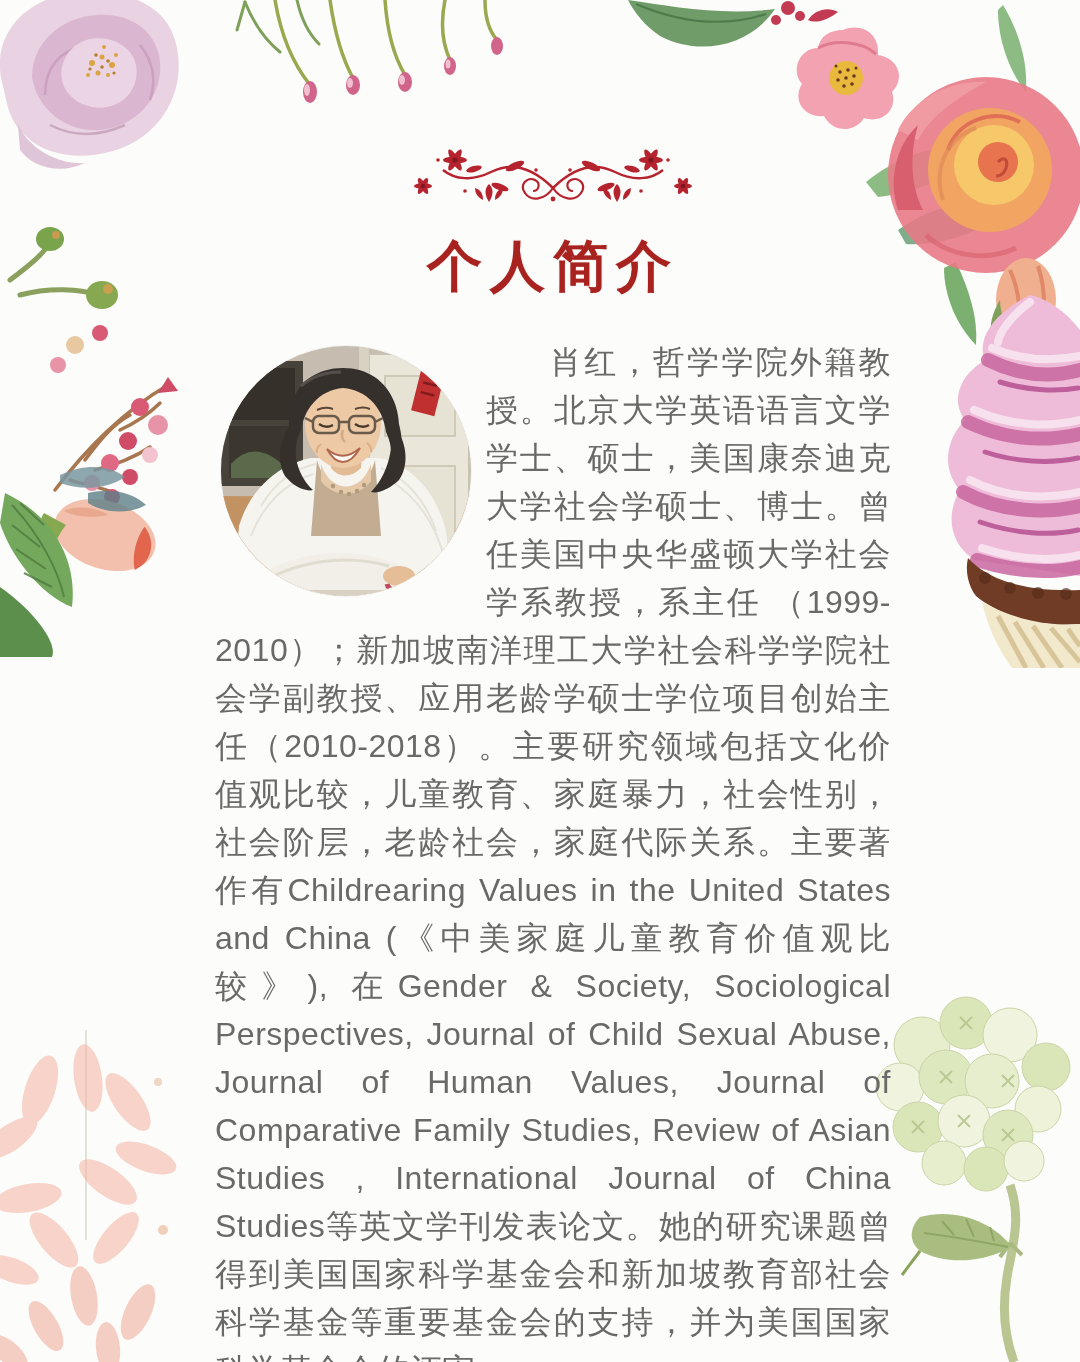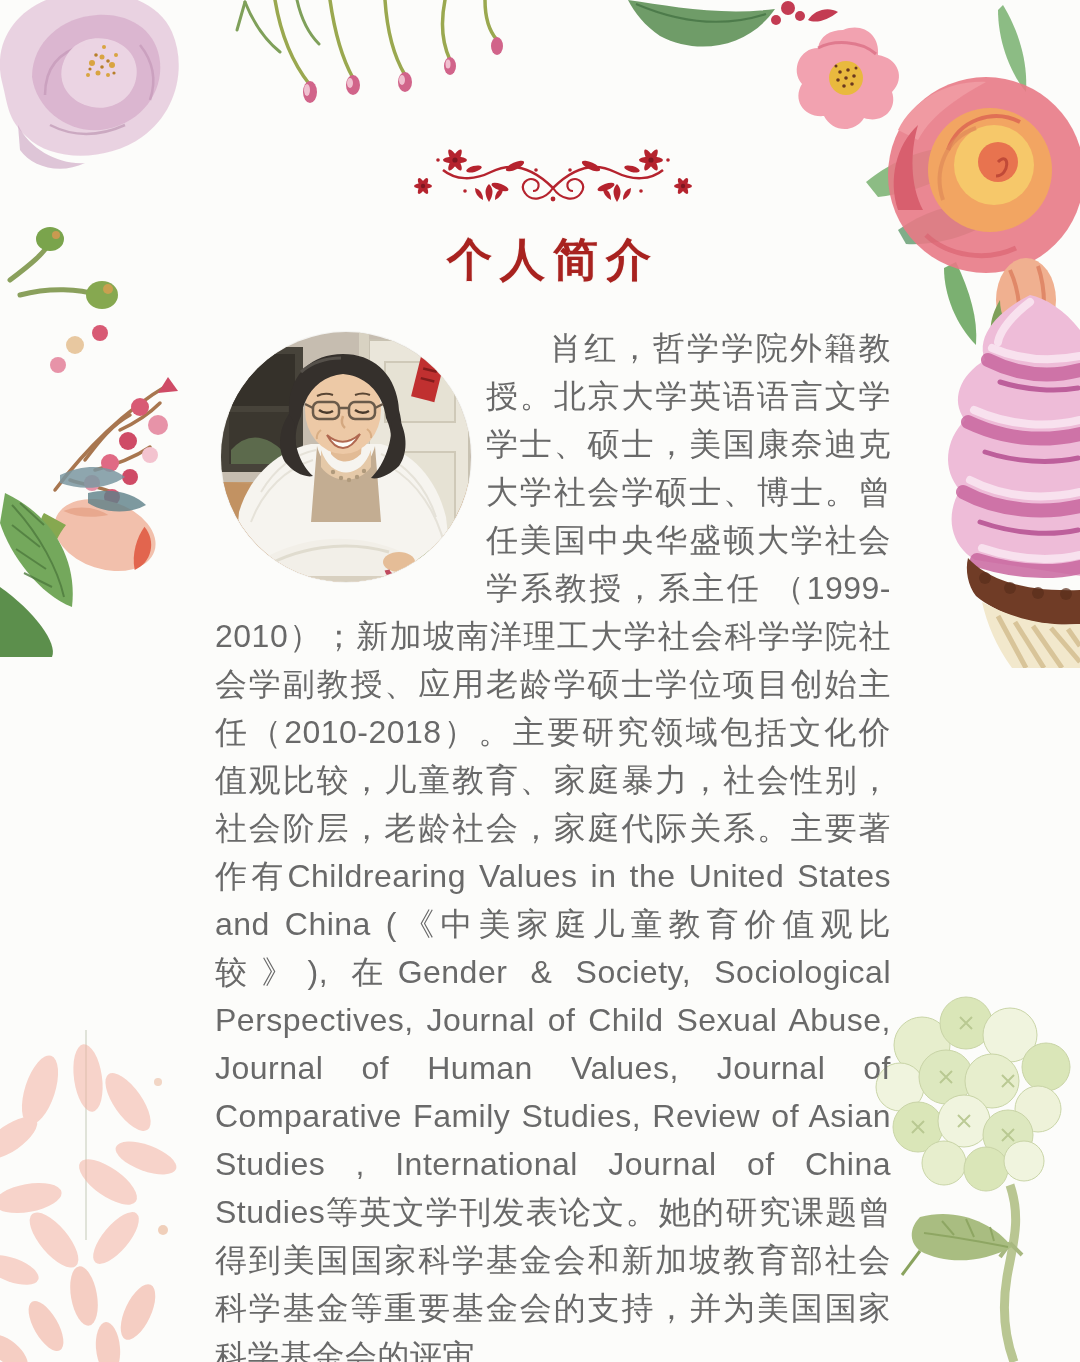--- a/index.html
+++ b/index.html
@@ -6,21 +6,21 @@
   .page{
     position:relative;width:1080px;height:1362px;overflow:hidden;
     background:#fcfcfa;
     font-family:"Liberation Sans","DejaVu Sans",sans-serif;
   }
   .deco{position:absolute;z-index:0;pointer-events:none;}
   .main{position:absolute;left:215px;top:146px;width:676px;z-index:1;}
   .ornament{width:300px;height:74px;margin:0 auto;display:block;}
   .page-title{
     margin:10px 0 0 0;text-align:center;
-    font-size:45px;font-weight:700;letter-spacing:8px;
+    font-size:55px;font-weight:700;letter-spacing:8px;
     color:#a8221f;
     text-shadow:0 0 1px rgba(168,34,31,.45);
   }
   .bio-block{margin-top:34px;}
   .photo-float{
     float:left;width:250px;height:250px;
     margin:8px 15px 22px 6px;border-radius:50%;overflow:hidden;
     box-shadow:0 0 0 1px rgba(0,0,0,.04);
   }
   .photo-float svg{display:block;width:100%;height:100%;}

